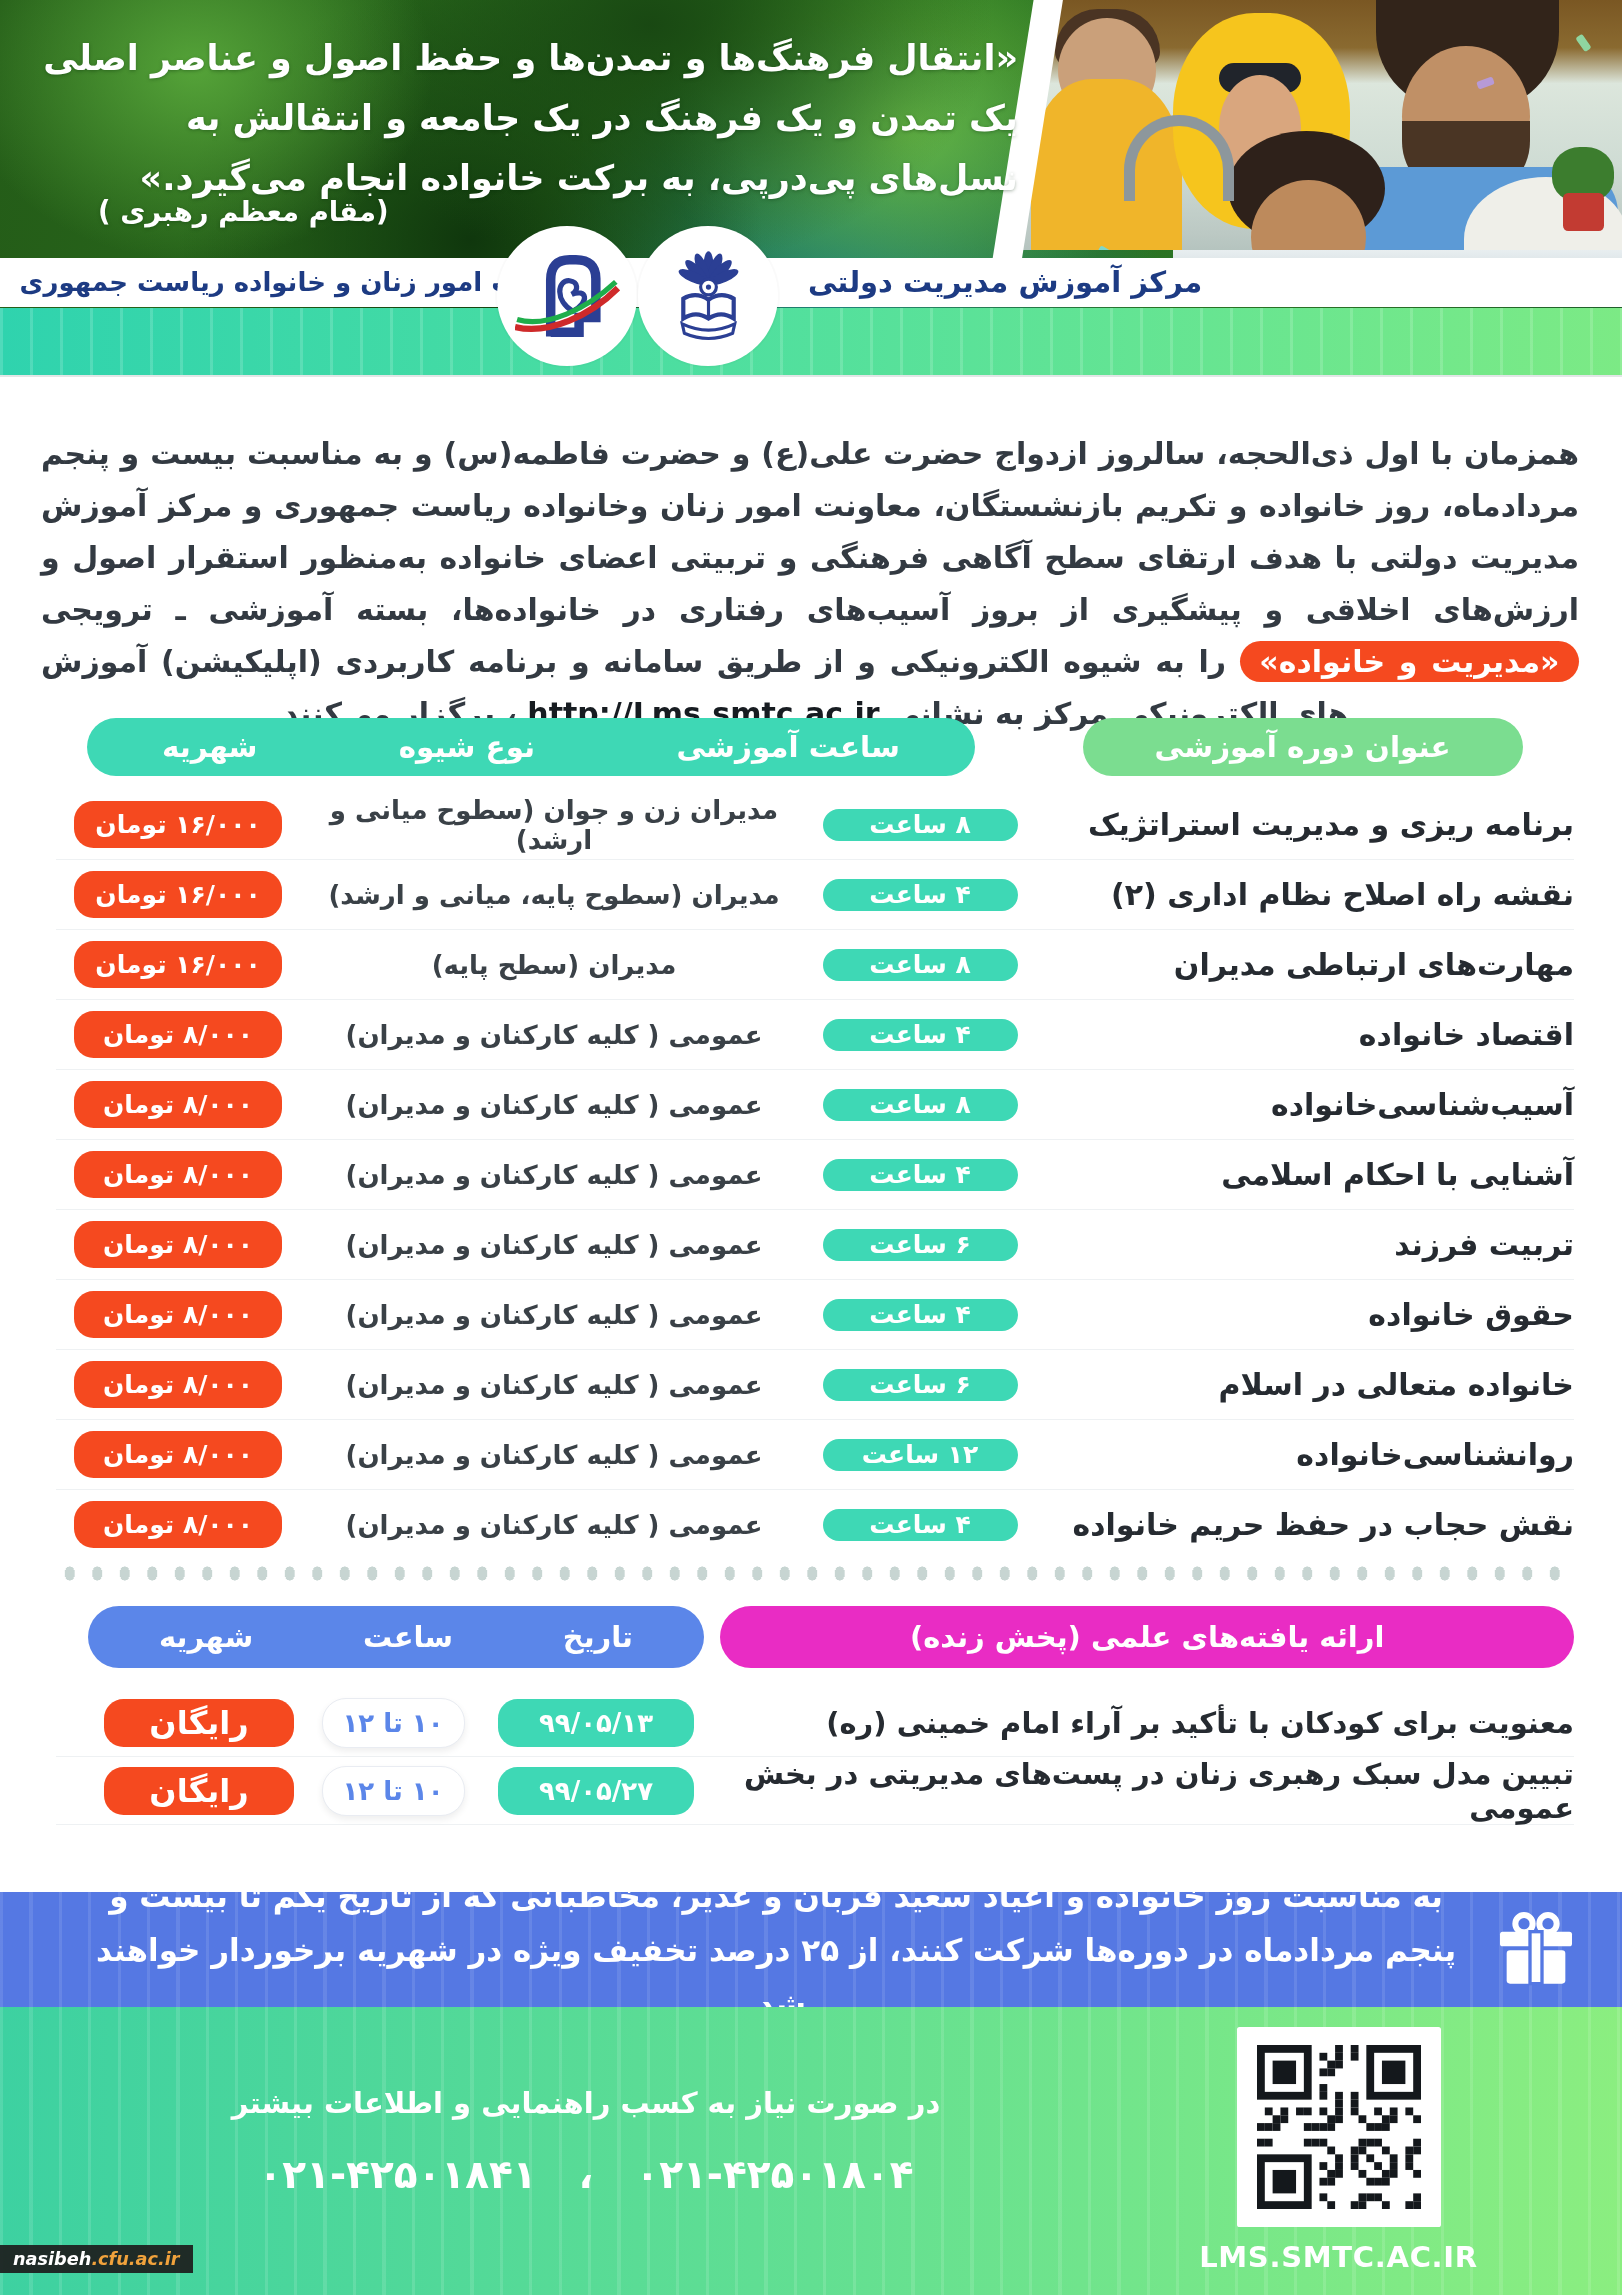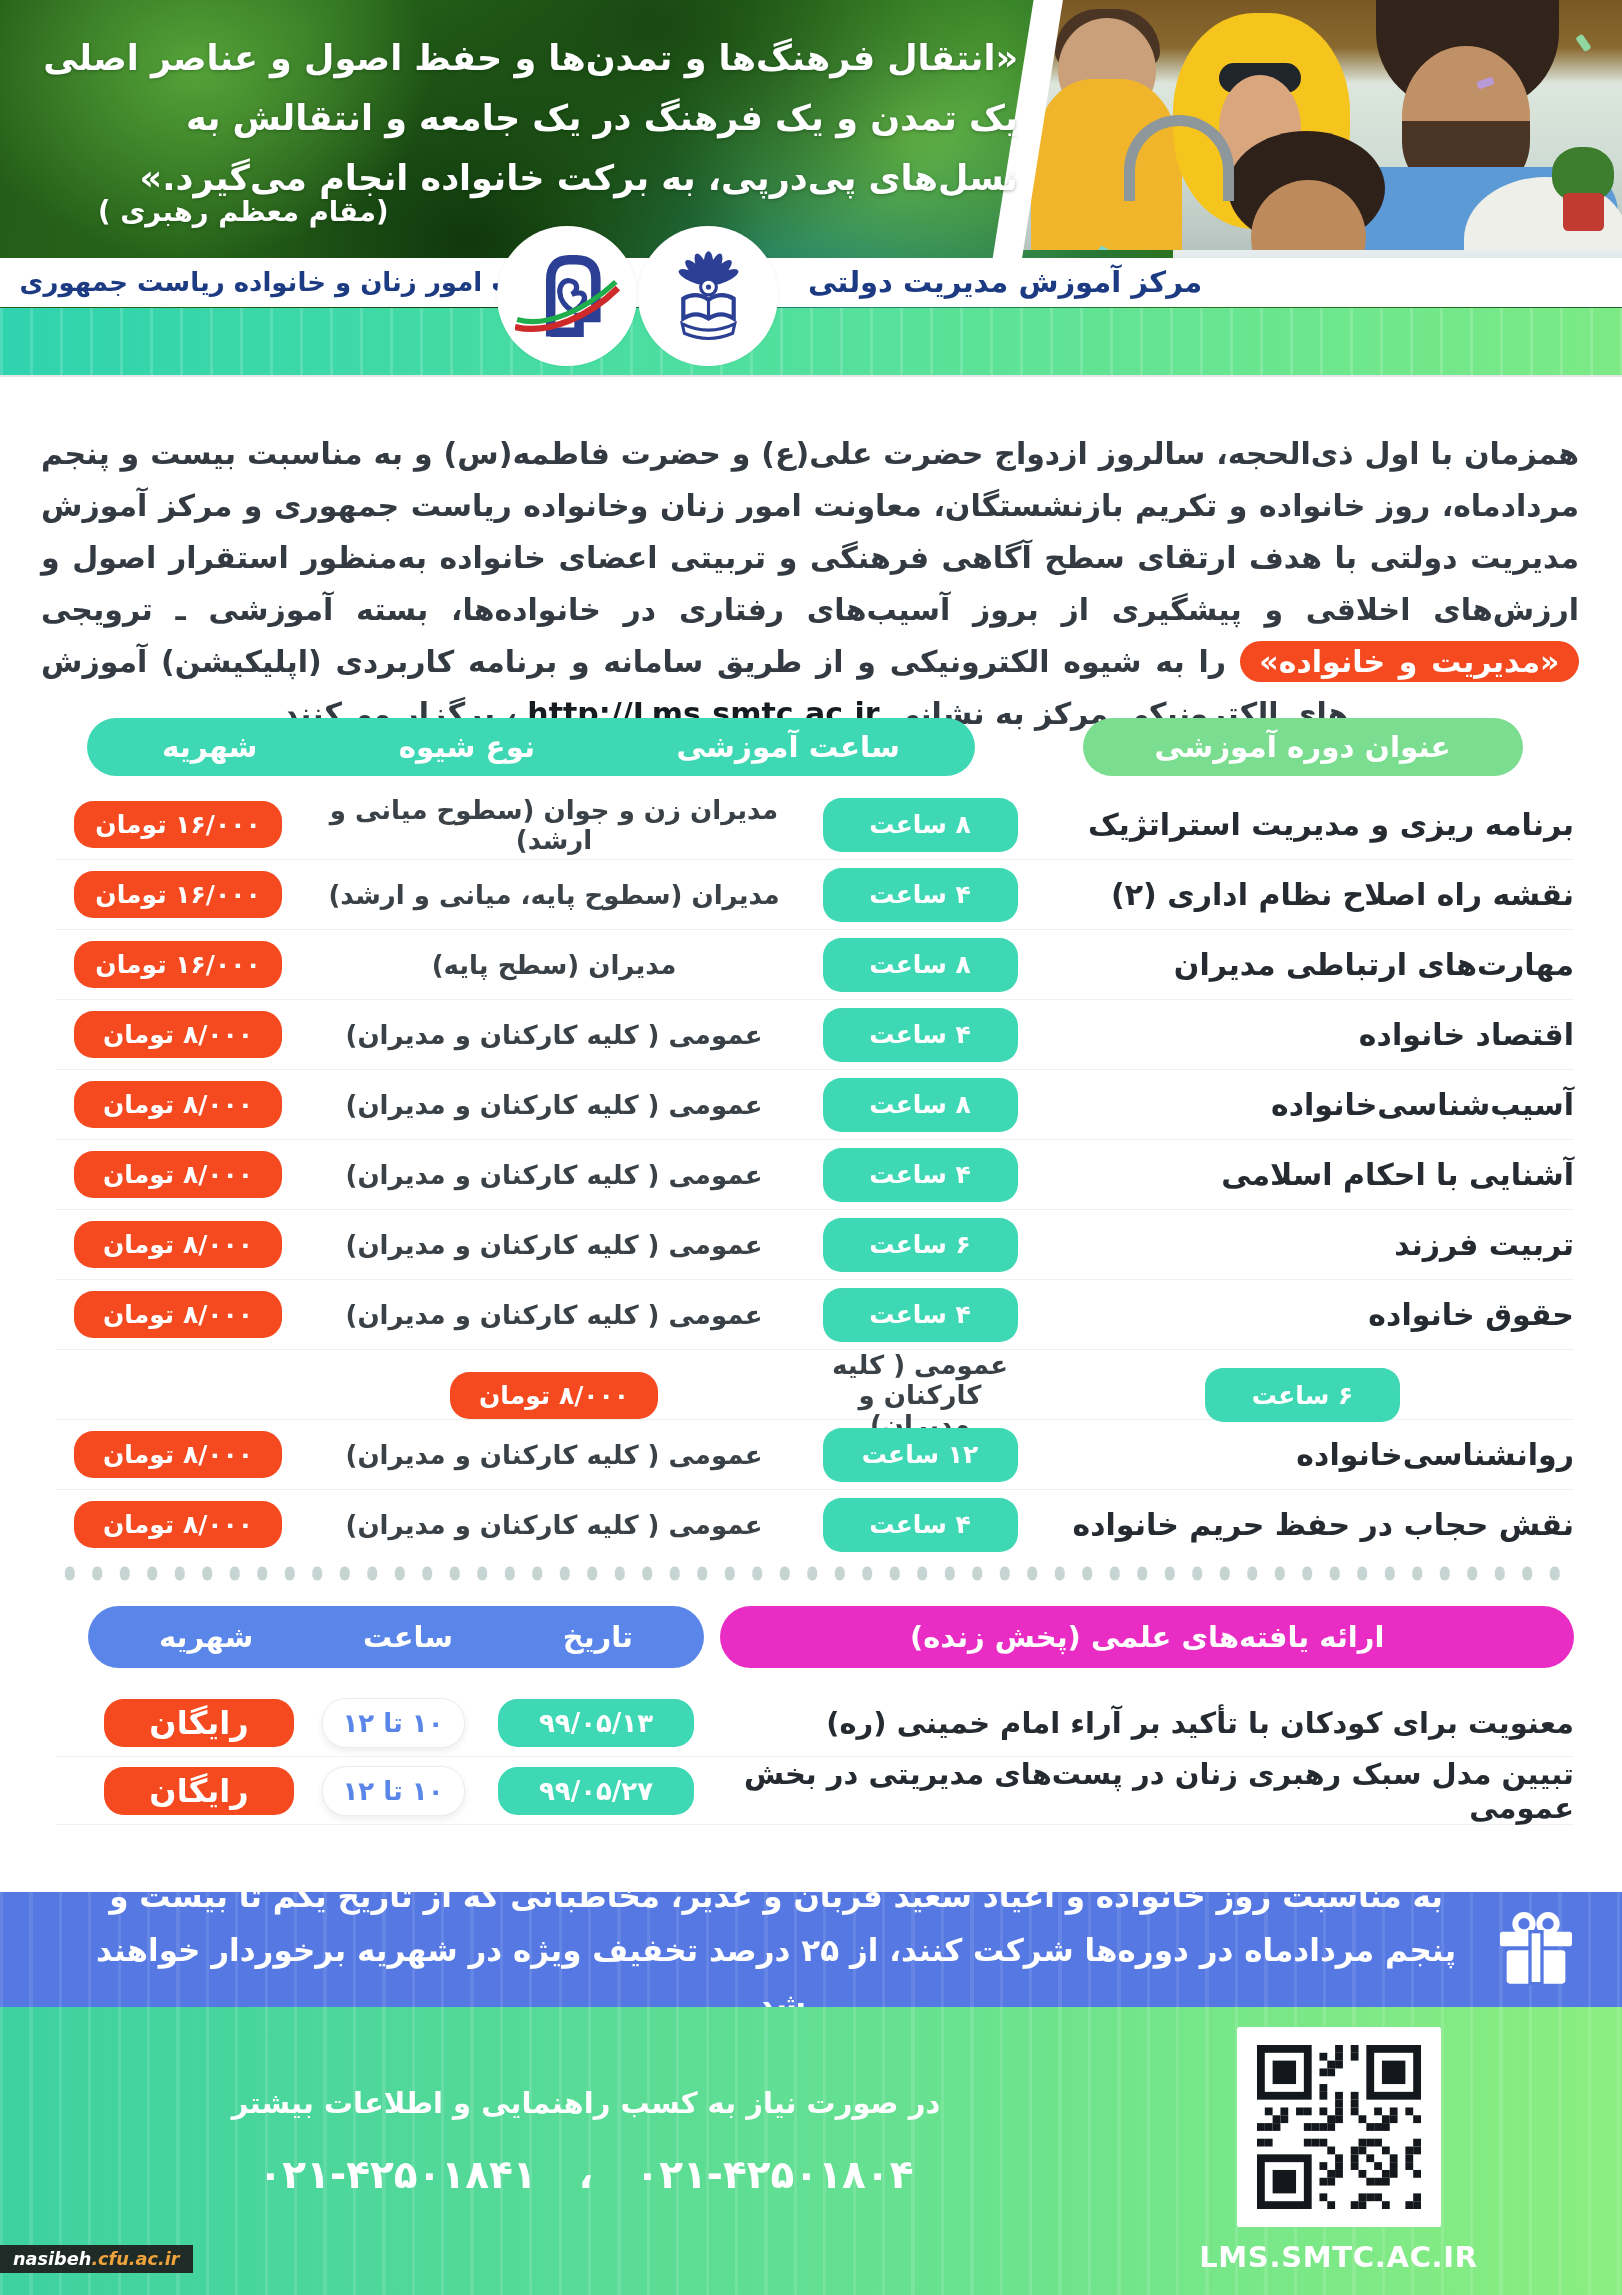--- a/index.html
+++ b/index.html
@@ -83,21 +83,21 @@
   .head-title{width:440px;background:#7bdd90;margin:0 auto;}
   .head-bar{background:#3ed8b5;margin:0 56px 0 31px;display:flex;align-items:center;
      justify-content:space-between;padding:0 75px;height:58px;border-radius:29px;
      color:#fff;font-size:29.4px;}
   .t1-rows{margin-top:14.4px;}
   .t1-row{display:grid;grid-template-columns:543px 222px 510px 242px;height:69px;align-items:center;}
   .t1-row + .t1-row{border-top:1.3px solid #eef1f3;}
   .c-title{font-size:30px;color:#262b31;text-align:right;}
   .c-type{font-size:26px;color:#3a4147;text-align:center;}
   .pill{display:flex;align-items:center;justify-content:center;color:#fff;margin:0 auto;}
-  .pill-hours{width:195px;height:54px;border-radius:18.3px;background:#3ed8b5;font-size:25px;}
+  .pill-hours{width:195px;height:32px;border-radius:18.3px;background:#3ed8b5;font-size:25px;}
   .pill-fee{width:208px;height:47px;border-radius:19.6px;background:#f5491f;font-size:25px;}
 
   
   .dots{position:absolute;top:1565px;left:56px;width:1512px;height:17px;
     background-image:radial-gradient(ellipse 5.2px 7.2px at 50% 50%, #c7d5d2 96%, rgba(255,255,255,0) 100%);
     background-size:27.5px 17px;background-repeat:repeat-x;}
 
   
   .t2{position:absolute;top:1606px;left:56px;width:1518px;direction:rtl;}
   .t2-head{display:grid;grid-template-columns:870px 648px;}
@@ -319,20 +319,21 @@
           <div>
             <div class="pill pill-hours">۴ ساعت</div>
           </div>
           <div class="c-type">عمومی ( کلیه کارکنان و مدیران)</div>
           <div>
             <div class="pill pill-fee">۸/۰۰۰ تومان</div>
           </div>
         </div>
 
         <div class="t1-row">
+          <div class="c-title">خانواده متعالی در اسلام</div>
           <div>
             <div class="pill pill-hours">۶ ساعت</div>
           </div>
           <div class="c-type">عمومی ( کلیه کارکنان و مدیران)</div>
           <div>
             <div class="pill pill-fee">۸/۰۰۰ تومان</div>
           </div>
         </div>
 
         <div class="t1-row">

